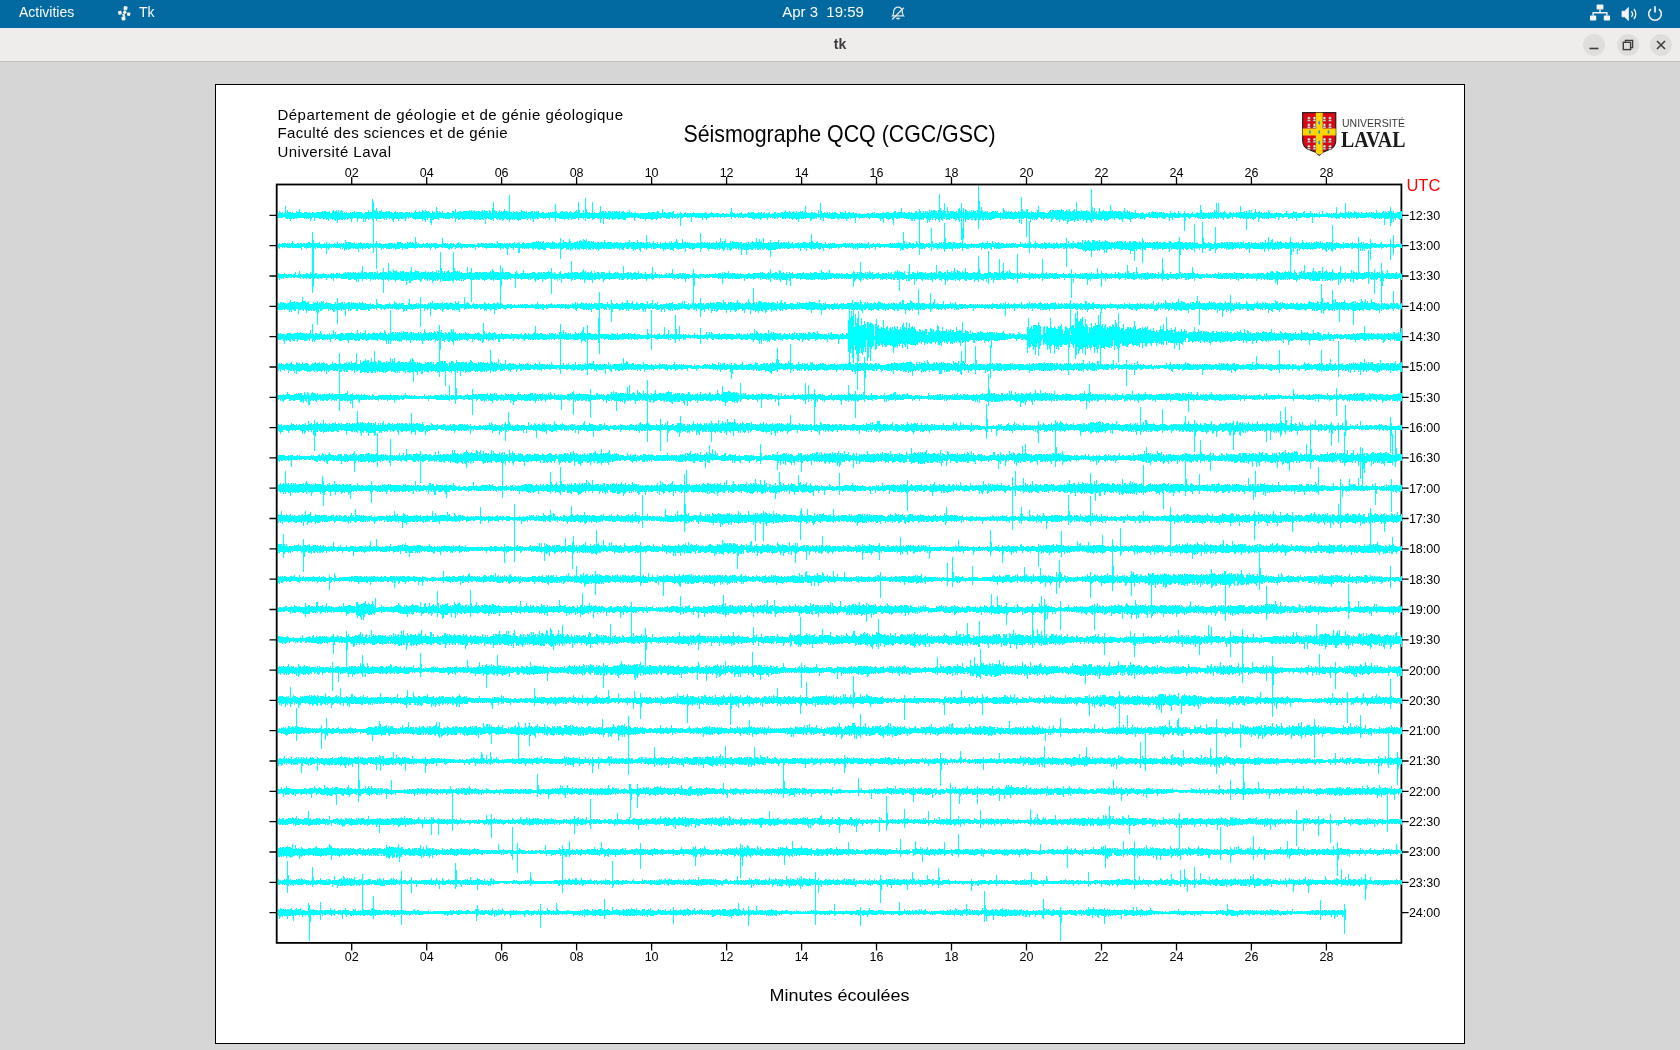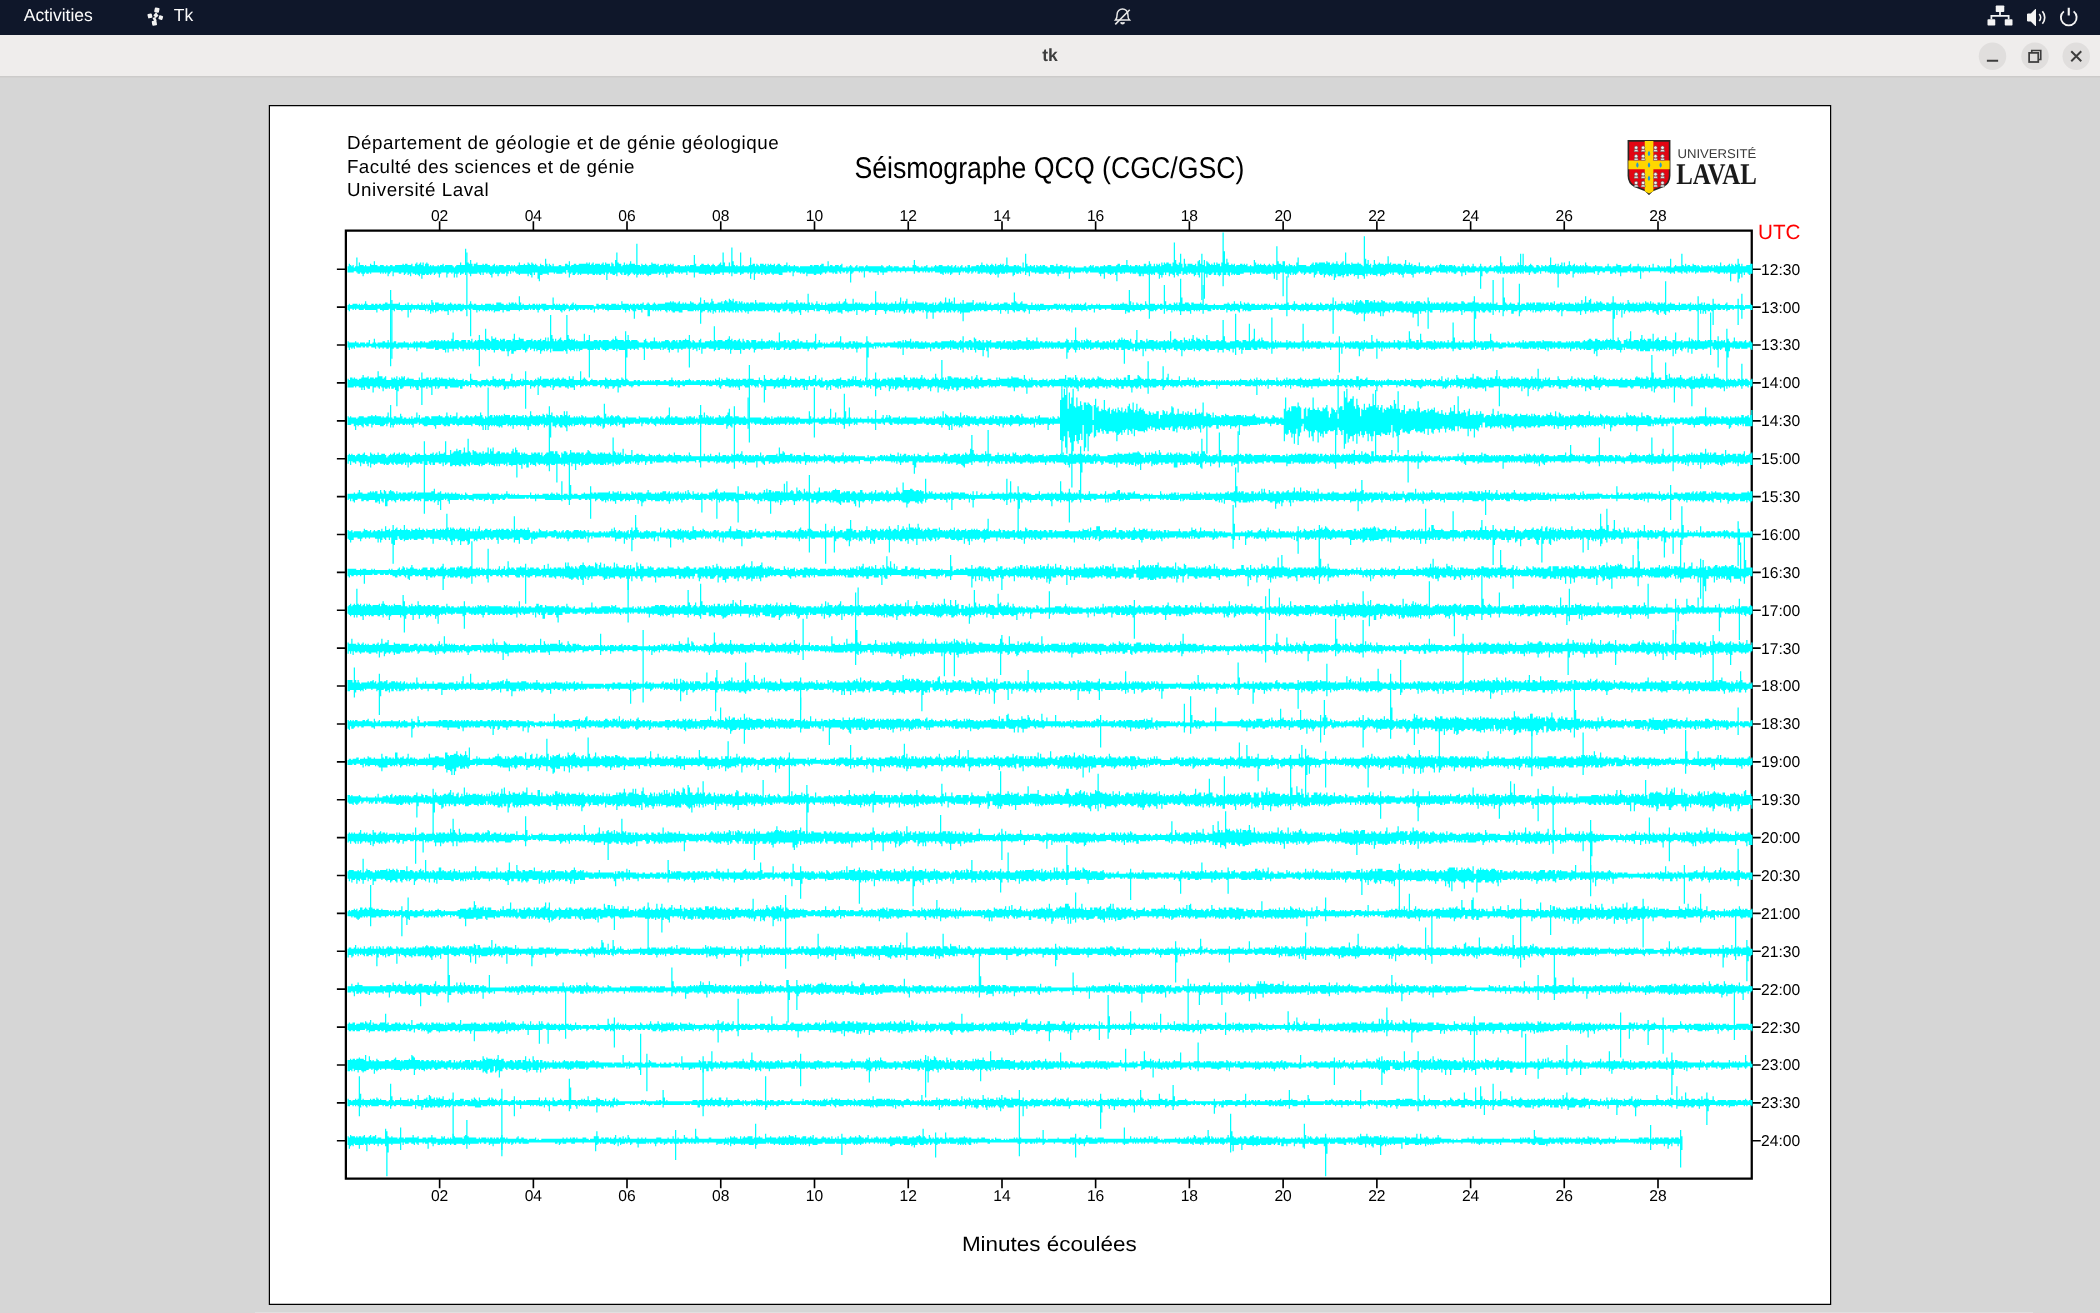--- a/index.html
+++ b/index.html
@@ -1,17 +1,17 @@
 <!DOCTYPE html>
 <html><head><meta charset="utf-8"><title>tk</title>
 <style>
 *{margin:0;padding:0;box-sizing:border-box}
 html,body{width:1680px;height:1050px;overflow:hidden;background:#d6d6d6;
 font-family:"Liberation Sans",sans-serif;-webkit-font-smoothing:antialiased}
-#topbar{position:absolute;left:0;top:0;width:1680px;height:28px;background:#0f172a;color:#f2f2f2}
+#topbar{position:absolute;left:0;top:0;width:1680px;height:28px;background:#0369a1;color:#f2f2f2}
 #topbar .act{position:absolute;left:19px;top:4px;font-size:14px;color:#fcfcfc}
 #topbar .tkt{position:absolute;left:139px;top:4px;font-size:14px;color:#fcfcfc}
 #topbar .clock{position:absolute;left:0;width:1680px;text-align:center;top:3px;font-size:15px;color:#fcfcfc}
 #titlebar{position:absolute;left:0;top:28px;width:1680px;height:34px;background:#efedec;border-bottom:1px solid #c1c0bf}
 #titlebar .t{position:absolute;left:0;width:100%;text-align:center;top:8px;font-size:14px;font-weight:bold;color:#3d3d3d}
 .wb{position:absolute;top:34px;width:22px;height:22px;border-radius:50%;background:#e0dedd}
 #canvas{position:absolute;left:214.5px;top:84px;width:1250px;height:959.5px;background:#fff;border:1.8px solid #000}
 </style></head>
 <body>
 <div id="canvas"></div>
@@ -147,20 +147,21 @@
     <svg width="18" height="18" viewBox="0 0 18 18" style="position:absolute;left:116px;top:5px">
 <g fill="#f2f2f2">
 <rect x="7.6" y="1.2" width="3.8" height="3.8" rx="0.7" transform="rotate(12 9.5 3.1)"></rect>
 <rect x="2.2" y="6" width="3.5" height="3.5" rx="0.7" transform="rotate(-14 3.9 7.7)"></rect>
 <rect x="11" y="7.4" width="3.3" height="3.3" rx="0.7" transform="rotate(16 12.6 9)"></rect>
 <rect x="5.6" y="11.6" width="3.8" height="3.8" rx="0.7" transform="rotate(-10 7.5 13.5)"></rect>
 <path d="M8.9 4.8 6.7 7.2l1.9 2.2 2.2-1.8zM6 9.4l1.6 2.9 1.8-.9-1.4-2.9z"></path>
 </g>
 </svg>
     <span class="tkt">Tk</span>
+<span class="clock"><span style="position:relative;left:-17px">Apr 3&nbsp;&nbsp;19:59</span></span>
 <svg width="20" height="20" viewBox="0 0 20 20" style="position:absolute;left:888px;top:4px">
 <g stroke="#e8e8e8" fill="none" stroke-width="1.2">
 <path d="M10 3.2a4.3 4.3 0 0 1 4.3 4.3c0 3.2 1.2 4.4 1.2 4.4H4.5s1.2-1.2 1.2-4.4A4.3 4.3 0 0 1 10 3.2z"></path>
 <path d="M8.6 13.8a1.5 1.5 0 0 0 2.9 0" fill="#e8e8e8"></path>
 <path d="M4.2 15.5 15.8 3.8" stroke-width="1.3"></path>
 </g>
 </svg>
 <svg width="90" height="28" viewBox="0 0 90 28" style="position:absolute;left:1586px;top:0">
 <g stroke="#f4f4f4" fill="none" stroke-width="1.3">
 <g transform="translate(14,0)">

